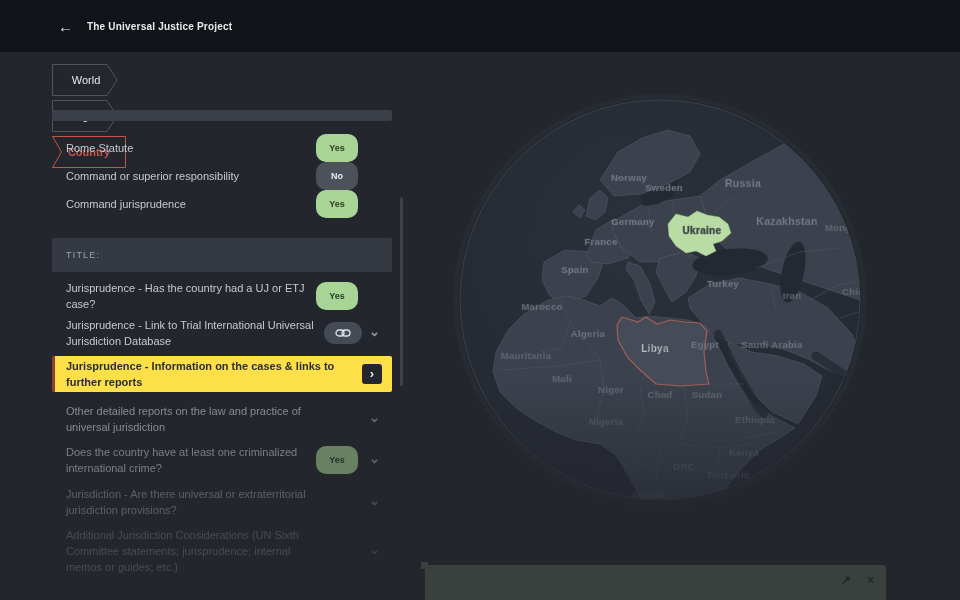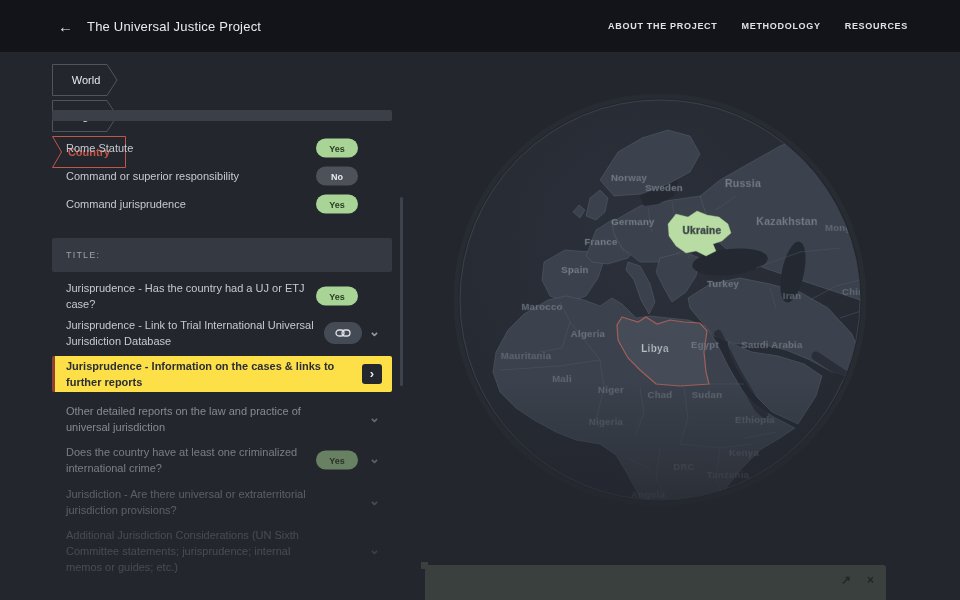--- a/index.html
+++ b/index.html
@@ -3,37 +3,37 @@
 <meta charset="utf-8">
 <style>
   html,body{margin:0;padding:0;background:#23262d;}
   body{width:960px;height:600px;overflow:hidden;font-family:"Liberation Sans",sans-serif;position:relative;}
   .app{position:absolute;inset:0;}
 
   
   header{position:absolute;left:0;top:0;width:960px;height:52px;background:#121419;display:flex;align-items:center;justify-content:space-between;}
   .header-left{display:flex;align-items:center;gap:14px;padding-left:58px;}
   .back{color:#e8eaec;font-size:15px;cursor:pointer;line-height:1;}
-  .app-title{color:#e8eaec;font-size:13px;font-weight:normal;letter-spacing:.2px;}
+  .app-title{color:#e8eaec;font-size:10px;font-weight:bold;letter-spacing:.2px;}
   nav{display:flex;gap:24px;padding-right:52px;}
   nav span{color:#dfe2e6;font-size:9px;font-weight:bold;letter-spacing:.7px;cursor:pointer;}
 
   
   .breadcrumb{position:absolute;left:52px;top:64px;display:flex;gap:4px;flex-direction:column;}
   .tab{position:relative;height:32px;cursor:pointer;}
   .tab svg{display:block;}
   .tab .tab-label{position:absolute;inset:0;display:flex;align-items:center;justify-content:center;font-size:11px;color:#e6e8eb;padding-right:6px;}
   .tab.active .tab-label{color:#c25649;font-weight:bold;padding-right:8px;padding-left:8px;}
 
   
   .panel{position:absolute;left:52px;top:110px;width:340px;}
   .top-bar{height:11px;background:#3a3f48;border-radius:2px;margin-bottom:13px;}
   .row{position:relative;min-height:28px;display:flex;align-items:center;cursor:pointer;}
   .row-label{color:#c6cad0;font-size:11px;line-height:16px;max-width:256px;}
-  .badge{position:absolute;right:34px;top:50%;transform:translateY(-50%);min-width:24px;padding:0 9px;height:19px;border-radius:10px;display:flex;align-items:center;justify-content:center;font-size:9px;font-weight:bold;}
+  .badge{position:absolute;right:34px;top:50%;transform:translateY(-50%);min-width:24px;padding:0 9px;height:28px;border-radius:10px;display:flex;align-items:center;justify-content:center;font-size:9px;font-weight:bold;}
   .badge.yes{background:#a8d495;color:#2b3d24;}
   .badge.no{background:#4d525a;color:#e8eaec;}
   .chev{position:absolute;right:12px;top:50%;transform:translateY(-62%);color:#9098a2;font-size:13px;font-weight:bold;}
   .link-pill{position:absolute;right:30px;top:50%;transform:translateY(-50%);width:38px;height:22px;border-radius:11px;background:#454b54;display:flex;align-items:center;justify-content:center;}
   .section-title{height:34px;background:#343942;border-radius:2px;display:flex;align-items:center;padding-left:14px;color:#9aa1aa;font-size:9px;letter-spacing:1.2px;margin-top:20px;}
   .row.pad{padding-left:14px;}
   .row.highlight{background:#fde047;border-left:3px solid #8f4035;border-radius:2px;min-height:36px;padding-left:11px;margin-left:0;}
   .row.highlight .row-label{color:#2a2e35;font-weight:bold;max-width:270px;}
   .arrow-btn{position:absolute;right:10px;top:50%;transform:translateY(-50%);width:20px;height:20px;background:#24272d;border-radius:3px;display:flex;align-items:center;justify-content:center;color:#e8eaec;font-size:13px;font-weight:bold;cursor:pointer;line-height:1;padding-bottom:2px;box-sizing:border-box;}
   .dim1{opacity:.6;} .dim2{opacity:.52;} .dim3{opacity:.34;} .dim4{opacity:.22;}
@@ -55,25 +55,20 @@
 </head>
 <body>
 
 <div class="app">
 
   <header>
     <div class="header-left">
       <span class="back">←</span>
       <span class="app-title">The Universal Justice Project</span>
     </div>
-    <nav>
-      <span>ABOUT THE PROJECT</span>
-      <span>METHODOLOGY</span>
-      <span>RESOURCES</span>
-    </nav>
   </header>
 
   <div class="breadcrumb">
     <div class="tab">
       <svg width="66" height="32">
           <polygon points="0.5,0.5 55,0.5 65,16 55,31.5 0.5,31.5" fill="none" stroke="#50555c"></polygon>
         </svg>
       <span class="tab-label">World</span>
     </div>
     <div class="tab">

